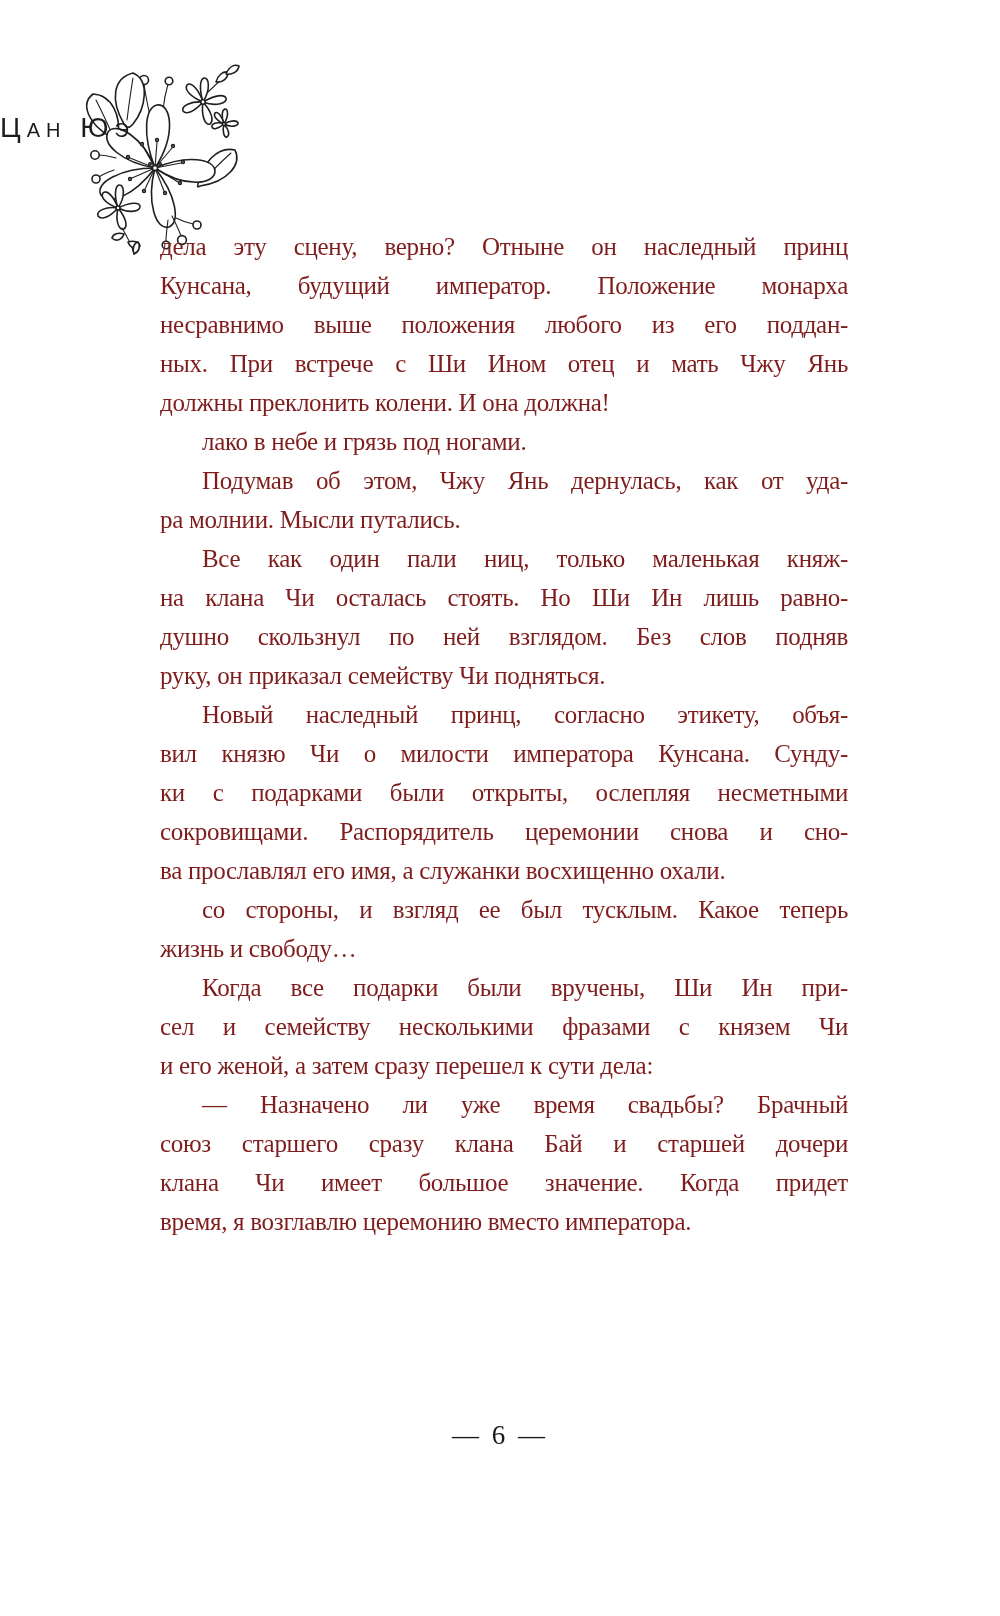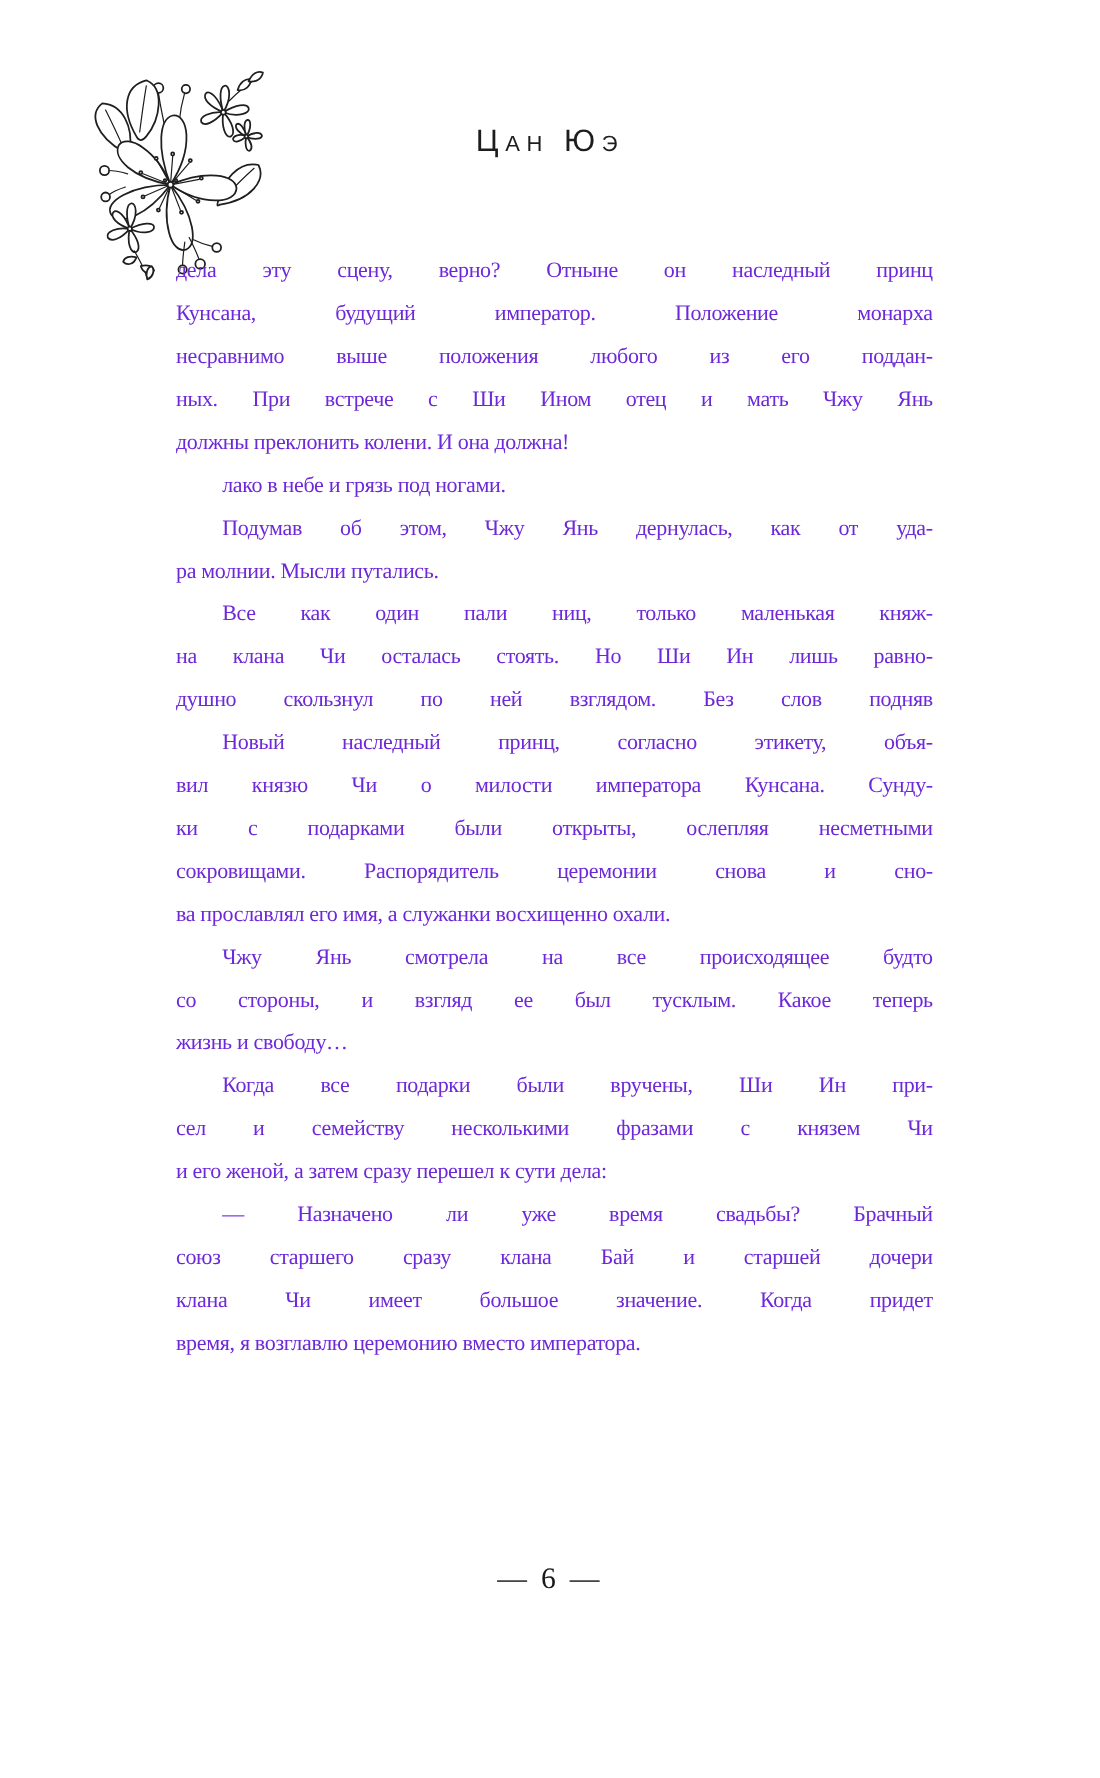--- a/index.html
+++ b/index.html
@@ -12,36 +12,36 @@
     color: #161616;
   }
   .ornament {
     position: absolute;
     left: 60px; top: 58px;
     width: 182px; height: 198px;
   }
   .running-head {
     position: absolute;
     top: 112px; left: 0; width: 1000px;
-    text-align: center;
+    text-align: left;
     font-family: "Liberation Sans", sans-serif;
     font-variant: small-caps;
     font-weight: 400;
     font-size: 28px;
     letter-spacing: 6px;
     color: #1d1d1d;
   }
   .body-text {
     position: absolute;
     left: 160px; top: 227px;
     width: 688px;
-    font-size: 20px;
+    font-size: 25px;
     line-height: 39px;
     letter-spacing: -0.3px;
-    color: #6d28d9;
+    color: #7f1d1d;
   }
   .para { margin: 0; padding: 0; }
   .line {
     text-align: justify;
     text-align-last: justify;
   }
   .line.last {
     text-align-last: left;
   }
   .para.indent .line:first-child {
@@ -171,30 +171,30 @@
         <div class="line last">лако в небе и грязь под ногами.</div>
       </div>
       <div class="para indent">
         <div class="line">Подумав об этом, Чжу Янь дернулась, как от уда-</div>
         <div class="line last">ра молнии. Мысли путались.</div>
       </div>
       <div class="para indent">
         <div class="line">Все как один пали ниц, только маленькая княж-</div>
         <div class="line">на клана Чи осталась стоять. Но Ши Ин лишь равно-</div>
         <div class="line">душно скользнул по ней взглядом. Без слов подняв</div>
+        <div class="line last">руку, он приказал семейству Чи подняться.</div>
       </div>
       <div class="para indent">
         <div class="line">Новый наследный принц, согласно этикету, объя-</div>
         <div class="line">вил князю Чи о милости императора Кунсана. Сунду-</div>
         <div class="line">ки с подарками были открыты, ослепляя несметными</div>
         <div class="line">сокровищами. Распорядитель церемонии снова и сно-</div>
         <div class="line last">ва прославлял его имя, а служанки восхищенно охали.</div>
       </div>
       <div class="para indent">
-        <div class="line">Чжу Янь смотрела на все происходящее будто</div>
         <div class="line">со стороны, и взгляд ее был тусклым. Какое теперь</div>
         <div class="line last">жизнь и свободу…</div>
       </div>
       <div class="para indent">
         <div class="line">Когда все подарки были вручены, Ши Ин при-</div>
         <div class="line">сел и семейству несколькими фразами с князем Чи</div>
         <div class="line last">и его женой, а затем сразу перешел к сути дела:</div>
       </div>
       <div class="para indent">
         <div class="line">— Назначено ли уже время свадьбы? Брачный</div>

